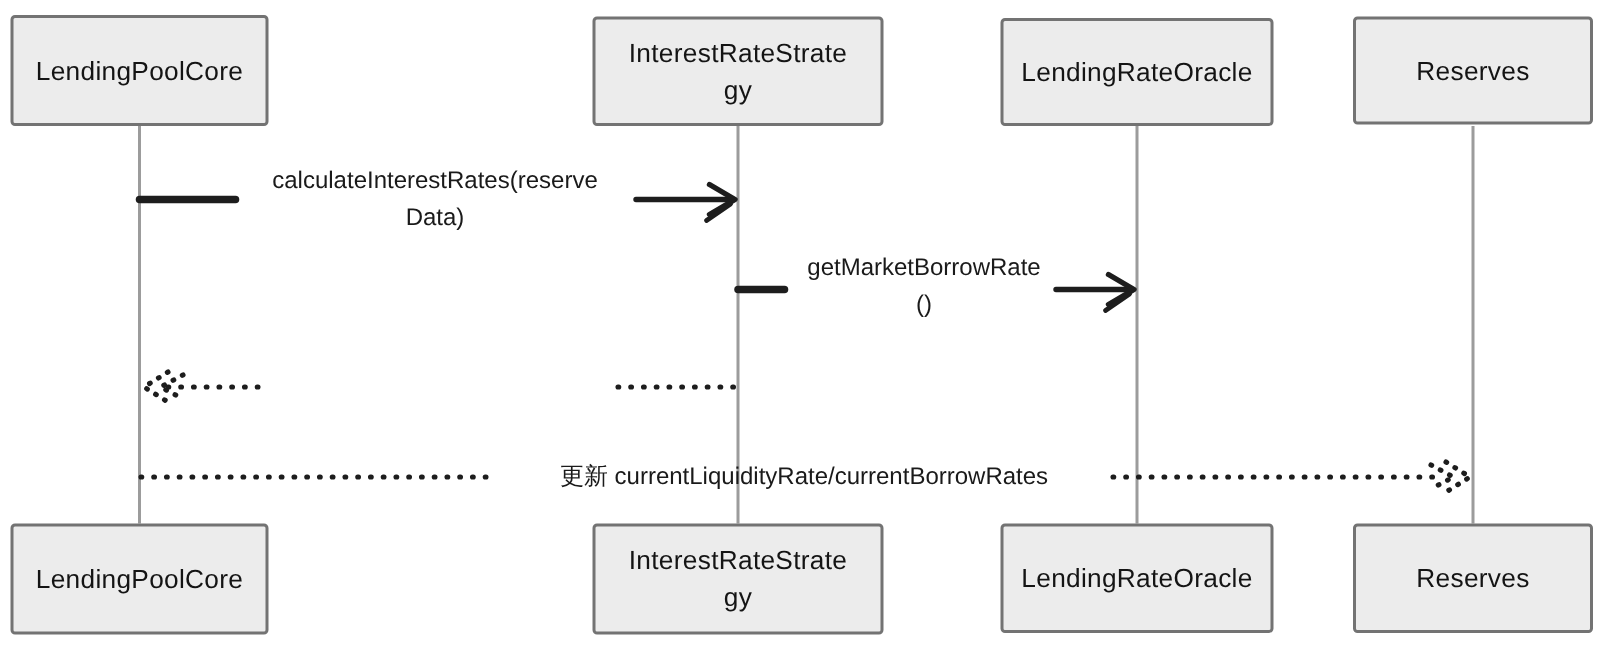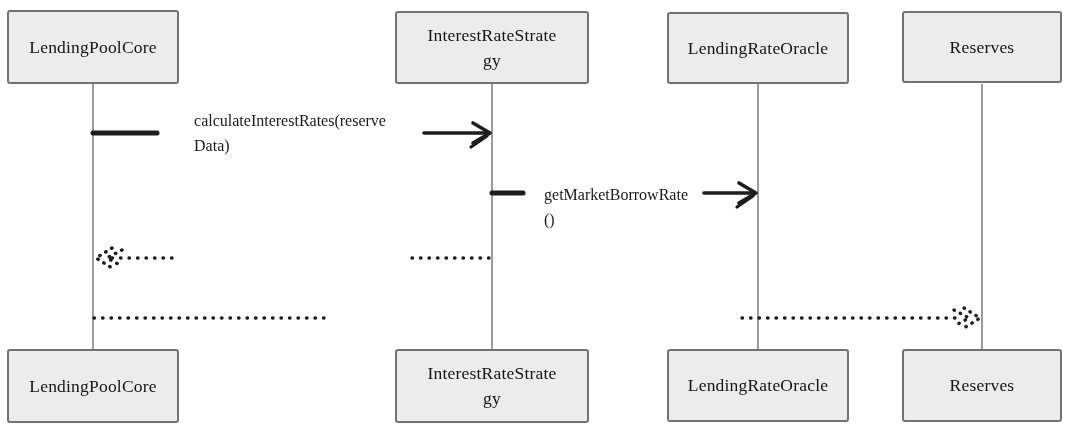--- a/index.html
+++ b/index.html
@@ -1,21 +1,21 @@
 <!DOCTYPE html>
 <html><head>
 <meta charset="utf-8">
 <style>
   html, body { margin: 0; padding: 0; background: #ffffff; }
   .diagram {
     position: relative;
     width: 1080px;
     height: 433px;
     background: #ffffff;
-    font-family: Liberation Serif, serif;
+    font-family: Liberation Sans, sans-serif;
     color: #1c1c1c;
     overflow: hidden;
   }
   .lifeline {
     position: absolute;
     top: 84px;
     height: 265px;
     width: 2px;
     background: #9c9c9c;
   }
@@ -31,21 +31,21 @@
     text-align: center;
     white-space: pre-line;
     font-size: 17.5px;
     line-height: 25px;
     letter-spacing: 0.2px;
     color: #141414;
   }
   .mlabel {
     position: absolute;
     transform: translate(-50%, -50%);
-    text-align: left;
+    text-align: center;
     white-space: pre-line;
     font-size: 16px;
     line-height: 25px;
     color: #1a1a1a;
   }
   svg.arrows {
     position: absolute;
     left: 0; top: 0;
     width: 1080px; height: 433px;
     stroke: #1d1d1d;
@@ -118,16 +118,17 @@
   </div>
   <div class="pbox" style="left:667px; top:349px; width:182px; height:73px">
     <span>LendingRateOracle</span>
   </div>
   <div class="pbox" style="left:902px; top:349px; width:160px; height:73px">
     <span>Reserves</span>
   </div>
 
   <div class="mlabel" style="left:290px; top:133px">calculateInterestRates(reserve
 Data)</div>
-  <div class="mlabel" style="left:616px; top:207px">getMarketBorrowRate
+  <div class="mlabel" style="left:616px; top:191px">getMarketBorrowRate
 ()</div>
+  <div class="mlabel" style="left:536px; top:318px">更新 currentLiquidityRate/currentBorrowRates</div>
 
 </div>
 
 </body></html>

